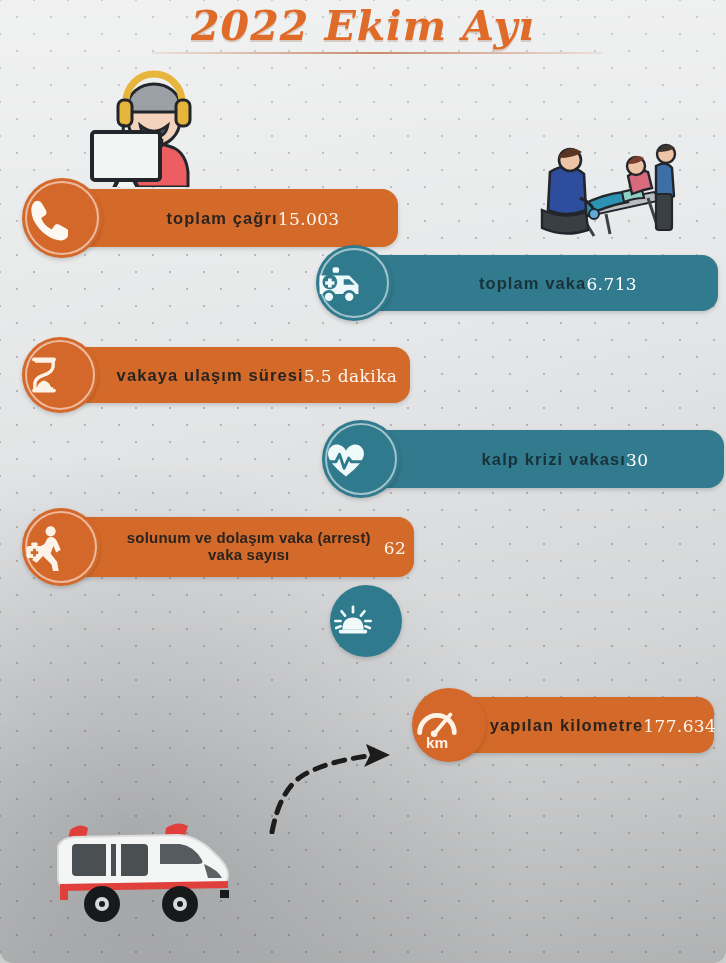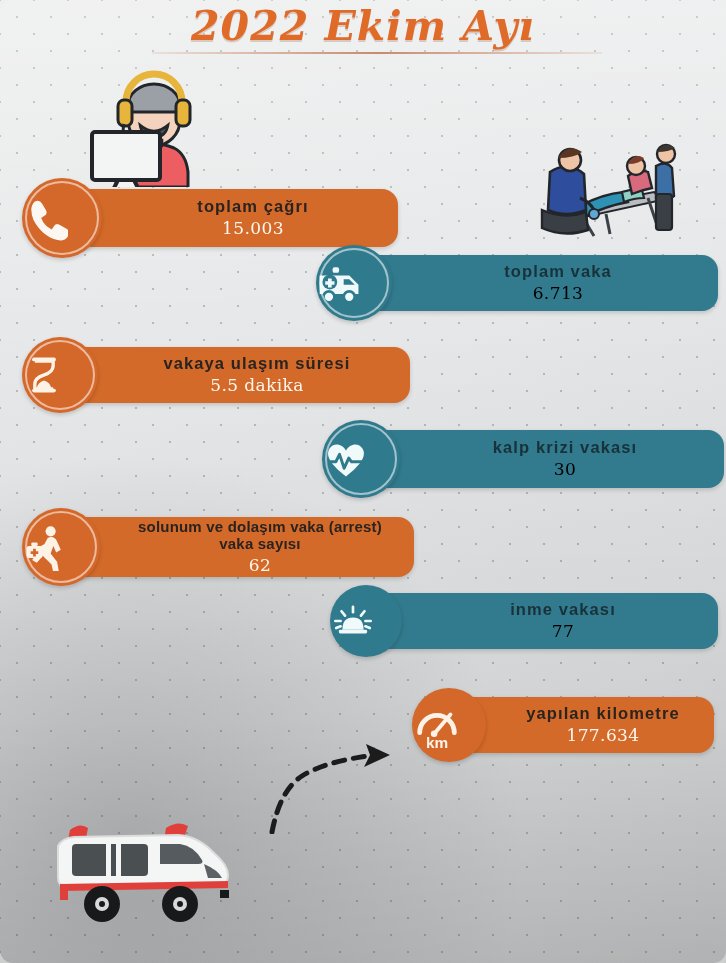--- a/index.html
+++ b/index.html
@@ -54,35 +54,35 @@
     flex:0 0 auto;
     box-shadow:0 2px 4px rgba(0,0,0,.18);
   }
   .badge.ring::after{
     content:"";position:absolute;inset:3px;border-radius:50%;
     border:2px solid rgba(255,255,255,.55);
   }
   .bar{
     position:relative;z-index:2;
     border-radius:16px;
-    display:flex;flex-direction:column;align-items:center;justify-content:center;
+    display:flex;flex-direction:row;align-items:center;justify-content:center;
     box-shadow:0 2px 4px rgba(0,0,0,.16);
   }
   .bar .lbl{
     font-weight:bold;font-size:16.5px;letter-spacing:1.1px;
     color:#2a2320;line-height:1.12;text-align:center;
     white-space:nowrap;
   }
   .bar.teal .lbl{color:#18323a;}
   .bar .val{
     font-family:"DejaVu Serif", serif;
     font-size:17px;color:#fdf6ef;line-height:1.15;margin-top:3px;
     letter-spacing:.4px;
   }
-  .bar.teal .val{color:#000000;}
+  .bar.teal .val{color:#ffffff;}
   .orange{background:#d46a29;}
   .teal{background:#327a8d;}
   .badge.orange{background:#d4682a;}
   .badge.teal{background:#307a8d;}
 
   
   .row .bar{margin-left:-34px;padding-left:40px;}
 
   
   #row-calls{left:22px;top:178px;}
@@ -266,24 +266,20 @@
           <path d="M26 10 v6"></path>
           <path d="M13 15 l4 5"></path>
           <path d="M39 15 l-4 5"></path>
           <path d="M6 26 h6"></path>
           <path d="M46 26 h-6"></path>
           <path d="M7 34 l5 -2"></path>
           <path d="M45 34 l-5 -2"></path>
         </g>
       </svg>
     </div>
-    <div class="bar teal">
-      <div class="lbl">inme vakası</div>
-      <div class="val">77</div>
-    </div>
   </div>
 
   <div class="row" id="row-km">
     <div class="badge orange">
       <svg viewBox="0 0 52 52" width="50" height="50">
         <path d="M8 34 a18 18 0 0 1 36 0" fill="none" stroke="#fdf2e6" stroke-width="5" stroke-linecap="round"></path>
         <path d="M24 34 L40 15" fill="none" stroke="#fdf2e6" stroke-width="4" stroke-linecap="round"></path>
         <circle cx="23" cy="35" r="3.4" fill="#fdf2e6"></circle>
         <text x="26" y="50" text-anchor="middle" font-family="Liberation Sans, sans-serif" font-size="16" font-weight="bold" fill="#fdf2e6">km</text>
       </svg>

